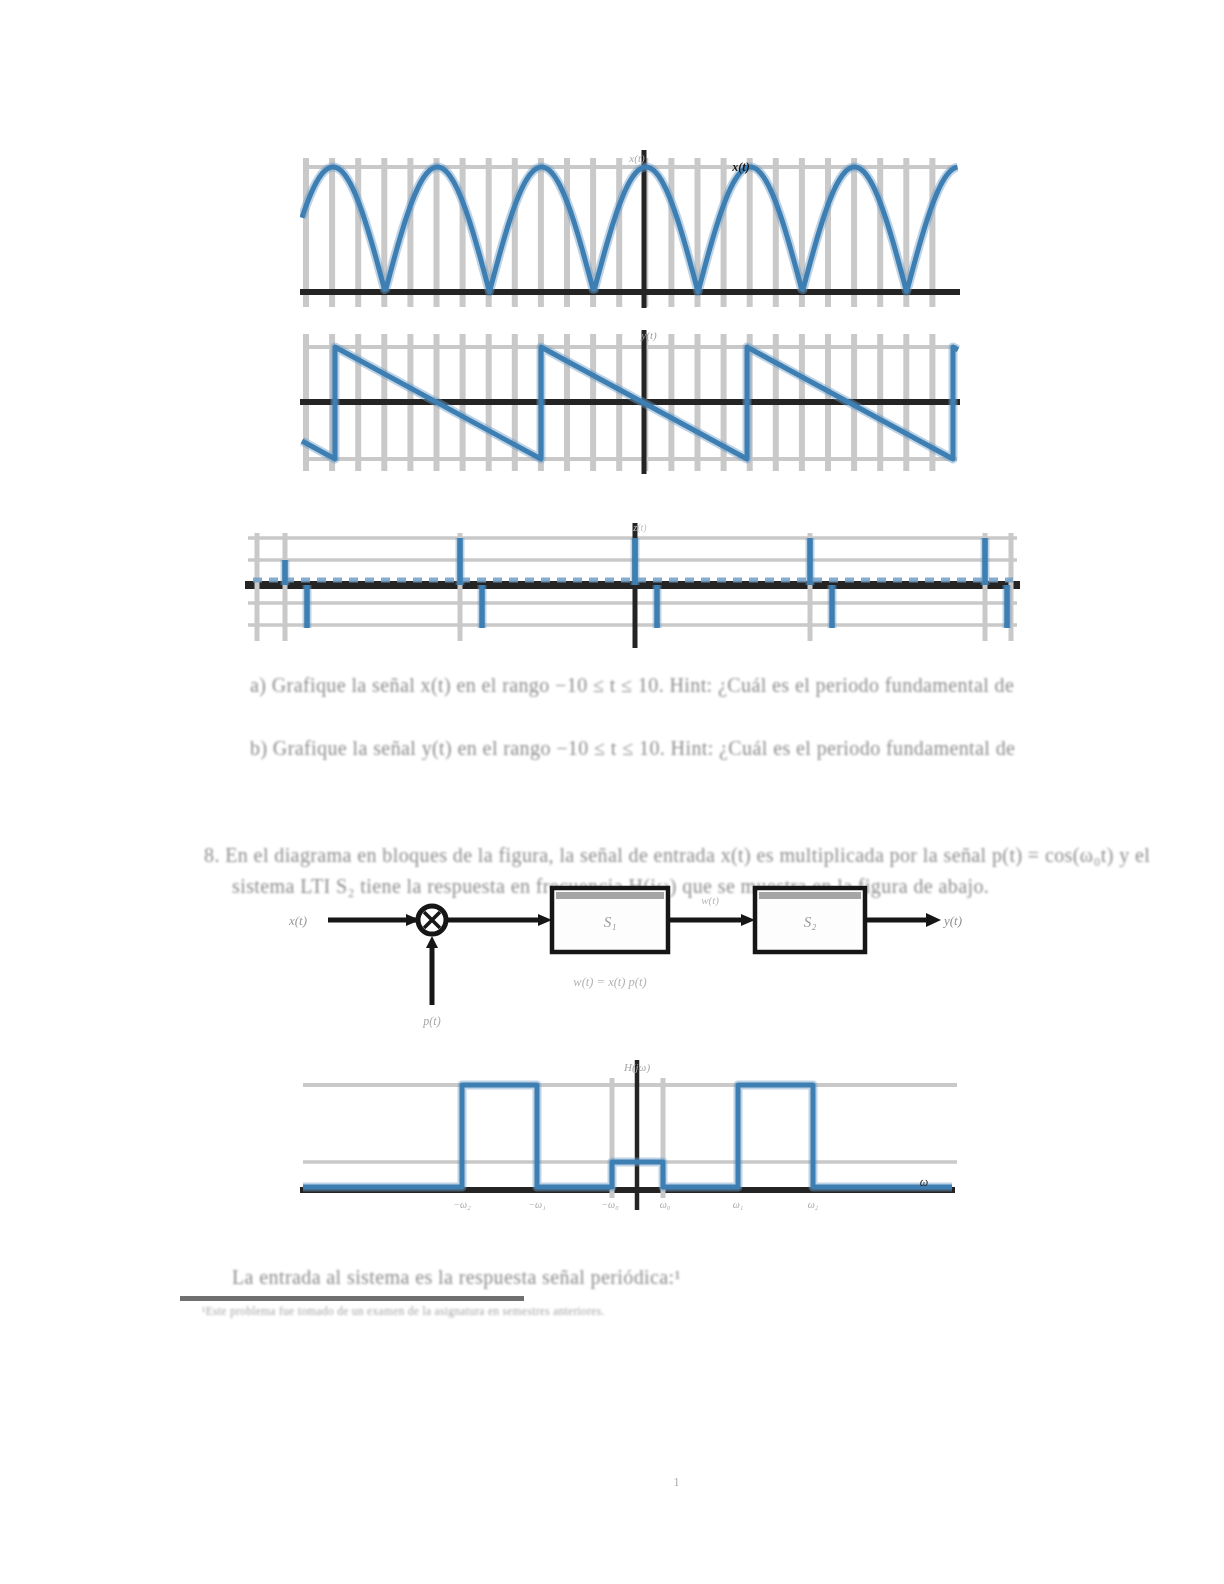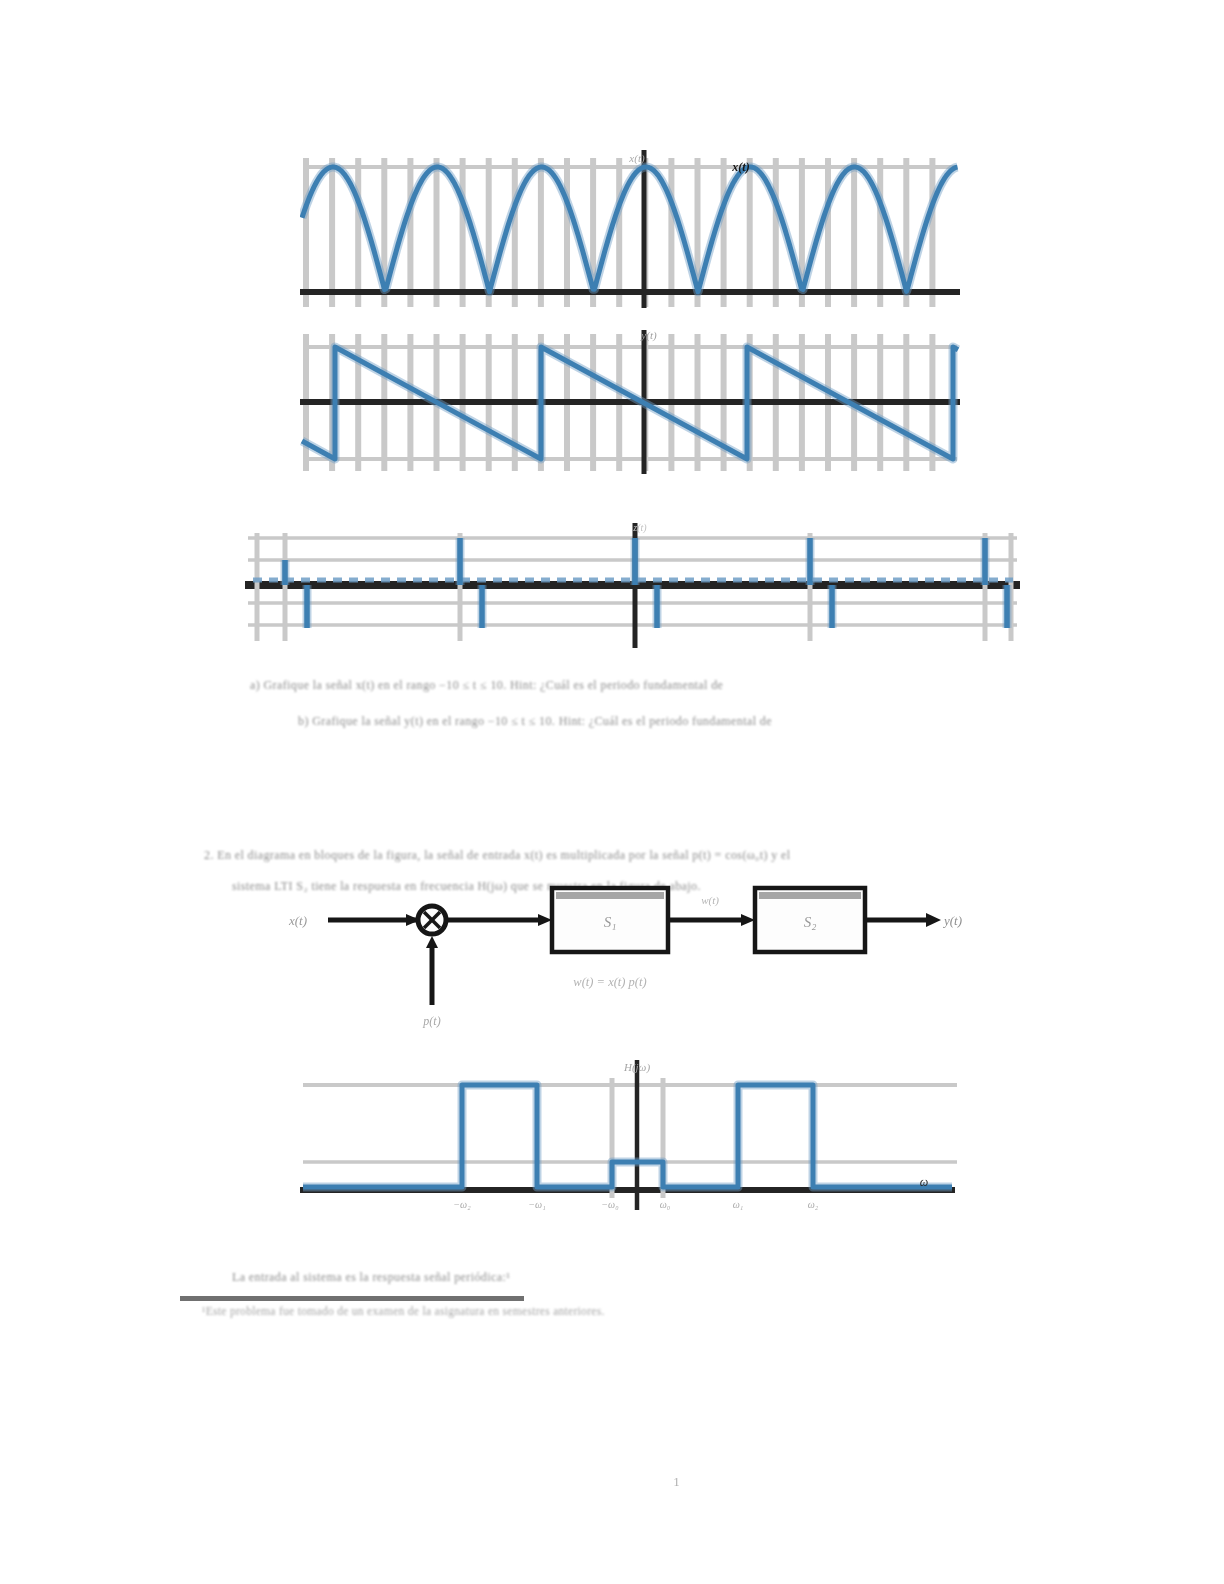--- a/index.html
+++ b/index.html
@@ -1,20 +1,20 @@
 <!DOCTYPE html>
 <html><head>
 <meta charset="utf-8">
 <style>
   html,body{margin:0;padding:0;background:#ffffff;}
   .page{position:relative;width:1224px;height:1584px;background:#ffffff;overflow:hidden;
         font-family:"Liberation Serif",serif;padding-left:43px;}
   .fig{position:absolute;filter:blur(0.55px);}
   .diagram{position:absolute;filter:blur(0.6px);}
-  .textline{position:absolute;color:#8e8e8e;font-size:12px;letter-spacing:0.4px;
+  .textline{position:absolute;color:#8e8e8e;font-size:20px;letter-spacing:0.4px;
             line-height:31px;filter:blur(0.8px);white-space:nowrap;}
   .t-sub{display:block;margin-left:36px;}
   .t-sub4{display:block;margin-left:28px;}
   .footrule{position:absolute;background:#707070;filter:blur(0.7px);}
   .footnote{position:absolute;color:#a6a6a6;font-size:11.5px;letter-spacing:0.3px;
             filter:blur(0.8px);white-space:nowrap;}
   .pagenum{position:absolute;width:100%;text-align:center;color:#b0b0b0;
            font-size:13px;filter:blur(0.6px);}
   svg text{font-family:"Liberation Serif",serif;font-style:italic;}
 </style>
@@ -126,26 +126,26 @@
       <line x1="587" y1="62" x2="587" y2="105" stroke="rgba(110,158,198,0.45)" stroke-width="9"></line>
       <line x1="587" y1="62" x2="587" y2="105" stroke="#3d7fb2" stroke-width="5.5"></line>
       <line x1="762" y1="62" x2="762" y2="105" stroke="rgba(110,158,198,0.45)" stroke-width="9"></line>
       <line x1="762" y1="62" x2="762" y2="105" stroke="#3d7fb2" stroke-width="5.5"></line>
       <text x="395" y="8" text-anchor="middle" font-size="10" fill="#c2c2c2" font-weight="normal">z(t)</text>
     </svg>
 
   <div class="textline" style="left:250px;top:670px;">
     <span>a) Grafique la señal x(t) en el rango −10 ≤ t ≤ 10. Hint: ¿Cuál es el periodo fundamental de</span>
   </div>
-  <div class="textline" style="left:250px;top:706px;margin-left:48px;">
+  <div class="textline" style="left:250px;top:733px;">
     <span>b) Grafique la señal y(t) en el rango −10 ≤ t ≤ 10. Hint: ¿Cuál es el periodo fundamental de</span>
   </div>
 
   <div class="textline" style="left:204px;top:840px;">
-    <span>2. En el diagrama en bloques de la figura, la señal de entrada x(t) es multiplicada por la señal p(t) = cos(ω₀t) y el</span>
+    <span>8. En el diagrama en bloques de la figura, la señal de entrada x(t) es multiplicada por la señal p(t) = cos(ω₀t) y el</span>
     <span class="t-sub4">sistema LTI S₂ tiene la respuesta en frecuencia H(jω) que se muestra en la figura de abajo.</span>
   </div>
 
   <svg class="diagram" style="left:280px;top:868px;" width="690" height="165">
 
     <line x1="48" y1="52" x2="136" y2="52" stroke="#161616" stroke-width="5"></line>
     <polygon points="126,46 140,52 126,58" fill="#161616"></polygon>
 
     <circle cx="152" cy="52" r="14" fill="#fdfdfd" stroke="#161616" stroke-width="5"></circle>
     <line x1="144" y1="44" x2="160" y2="60" stroke="#161616" stroke-width="3.5"></line>

